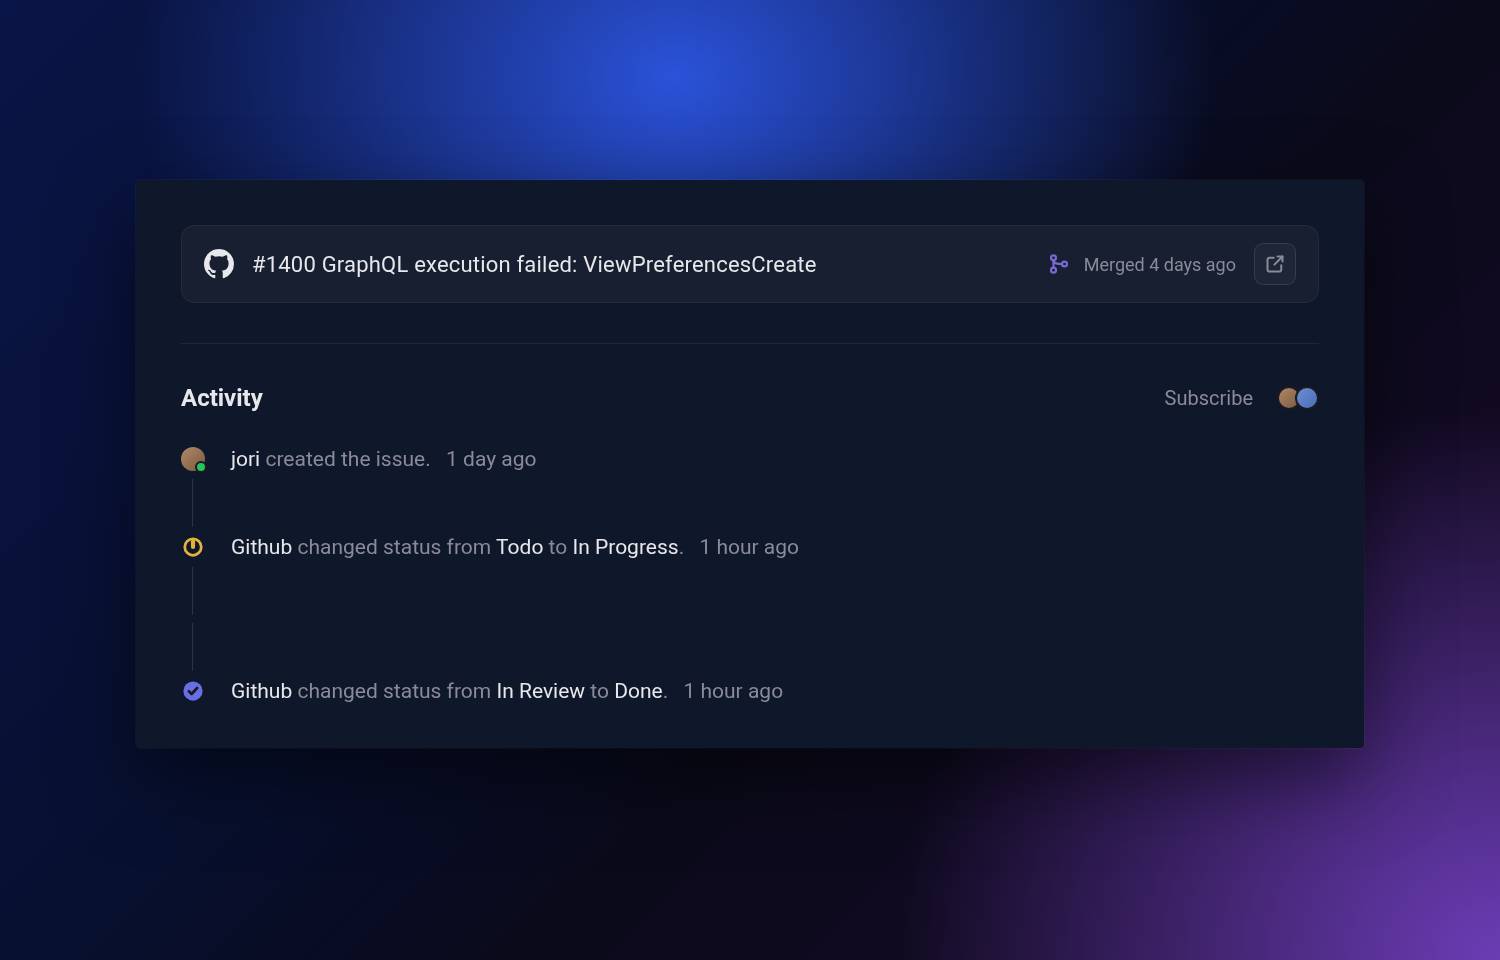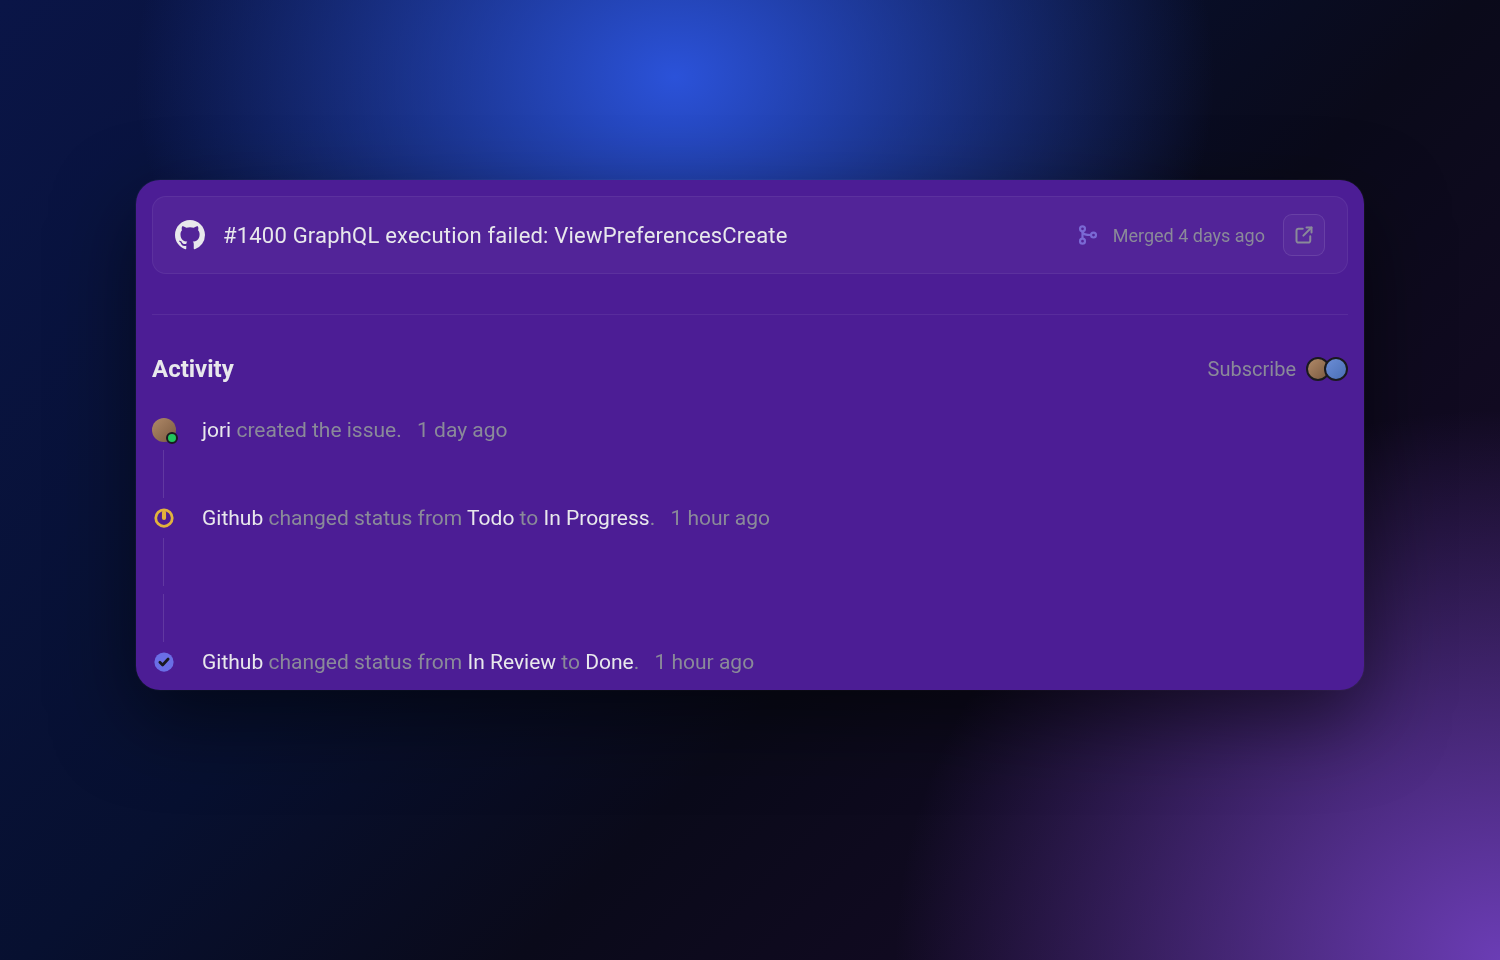--- a/index.html
+++ b/index.html
@@ -17,23 +17,23 @@
               linear-gradient(135deg, #0a1547 0%, #071030 40%, #0a0a1a 60%, #1a0a2a 100%);
   display: flex;
   align-items: flex-start;
   justify-content: center;
   padding-top: 180px;
   overflow: hidden;
 }
 
 .card {
   width: 1228px;
-  background: #4c1d95;
-  border-radius: 24px;
-  padding: 16px;
+  background: #0f172a;
+  border-radius: 4px;
+  padding: 45px;
   box-shadow: 0 30px 80px rgba(0,0,0,0.5), 0 0 0 1px rgba(255,255,255,0.04);
 }
 
 .pr-banner {
   display: flex;
   align-items: center;
   gap: 18px;
   background: rgba(255,255,255,0.035);
   border: 1px solid rgba(255,255,255,0.06);
   border-radius: 14px;
@@ -95,21 +95,21 @@
 
 .activity-title {
   color: #e8e8ec;
   font-size: 24px;
   font-weight: 700;
 }
 
 .subscribe-wrap {
   display: flex;
   align-items: flex-end;
-  gap: 10px;
+  gap: 24px;
 }
 
 .subscribe-label {
   color: #8a8a99;
   font-size: 20px;
 }
 
 .avatar-stack {
   display: flex;
 }

